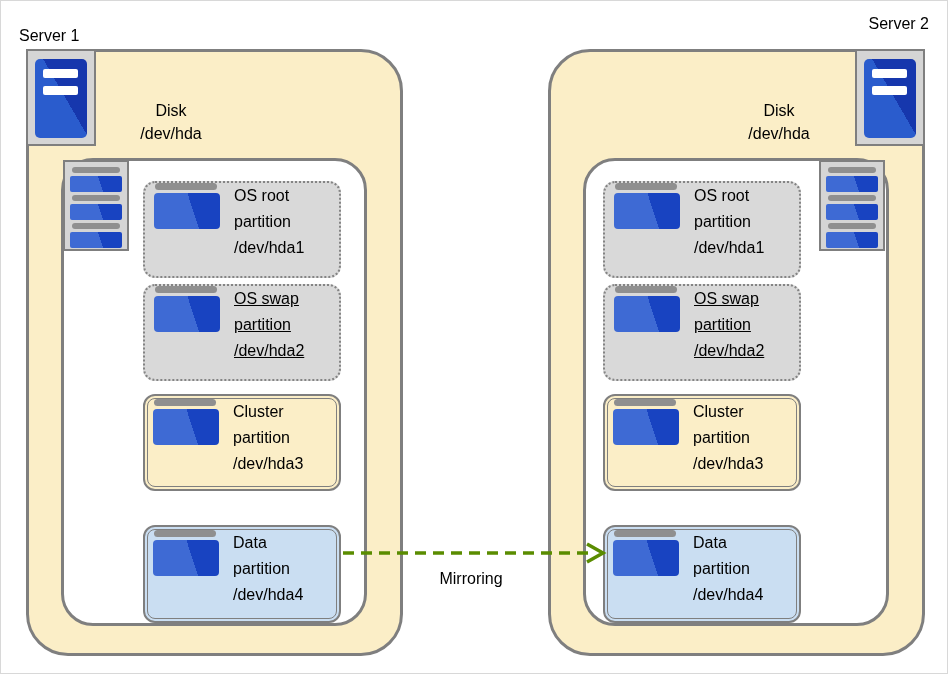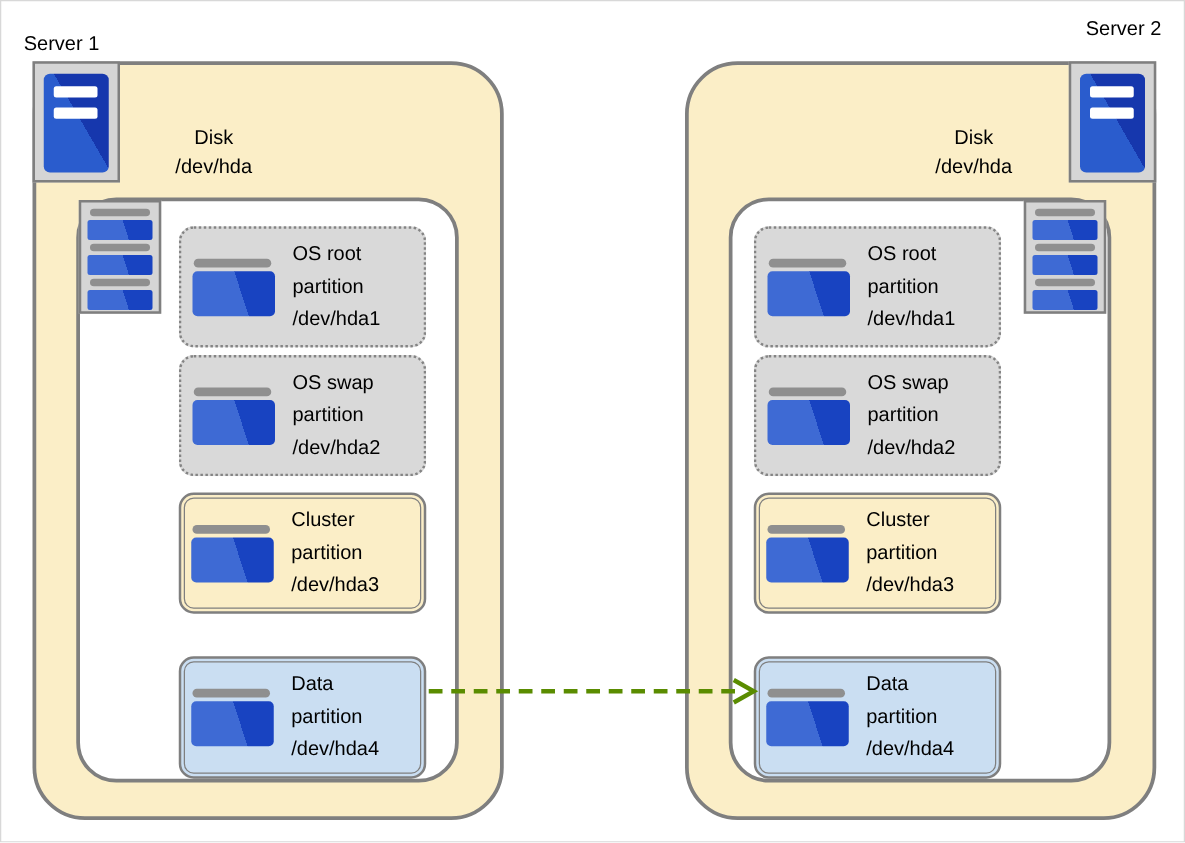--- a/index.html
+++ b/index.html
@@ -77,31 +77,31 @@
   .stack-row{
     width:52px;height:16px;border-radius:2px;flex:none;
     background:linear-gradient(72deg,var(--icon-blue-light) 58%,var(--icon-blue-dark) 58%);
   }
 
   
   .part{position:absolute;width:198px;height:97px;border-radius:12px;}
   .server--left .part{left:117px;}
   .server--right .part{left:55px;}
   .part.p1{top:132px;}
-  .part.p2{top:235px;}
+  .part.p2{top:235px;text-decoration:underline;}
   .part.p3{top:345px;}
   .part.p4{top:476px;height:98px;}
   .part--os{border:2px dotted #848484;background:var(--partition-gray);}
   .part--framed{border:2px solid var(--border-gray);padding:2px;}
   .part--cluster{background:var(--partition-cream);}
   .part--data{background:var(--partition-blue);}
   .part-body{width:100%;height:100%;border-radius:8px;}
   .part--framed .part-body{border:1.5px solid var(--border-gray);}
   .part-content{
-    width:100%;height:100%;display:flex;align-items:center;
+    width:100%;height:100%;display:flex;align-items:flex-start;
   }
   .part--os .part-content{padding-left:9px;}
   .part--framed .part-content{padding-left:5px;}
 
   .hd-icon{width:66px;flex:none;}
   .hd-bar{width:62px;height:7px;border-radius:3.5px;background:var(--bar-gray);margin:0 0 3px 1px;}
   .hd-rect{
     width:66px;height:36px;border-radius:4px;
     background:linear-gradient(72deg,var(--icon-blue-light) 58%,var(--icon-blue-dark) 58%);
   }
@@ -283,14 +283,15 @@
 /dev/hda4</div>
       </div>
         </div>
     </div>
   </div>
 
   <svg class="arrow-layer" viewBox="0 0 948 674" width="948" height="674">
     <line x1="342" y1="552" x2="590" y2="552" style="stroke:var(--arrow-green)" stroke-width="3.5" stroke-dasharray="11 7"></line>
     <path d="M586 543 L602 552 L586 561" fill="none" style="stroke:var(--arrow-green)" stroke-width="3.5"></path>
   </svg>
+  <div class="mirror-label">Mirroring</div>
 
 </div>
 
 </body></html>

